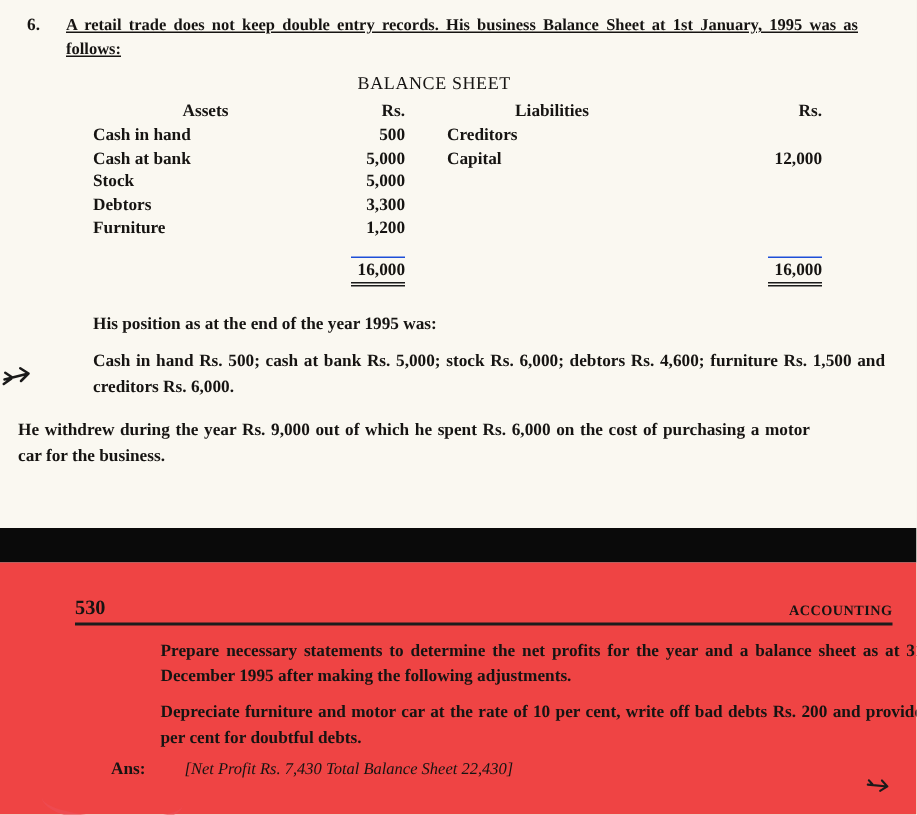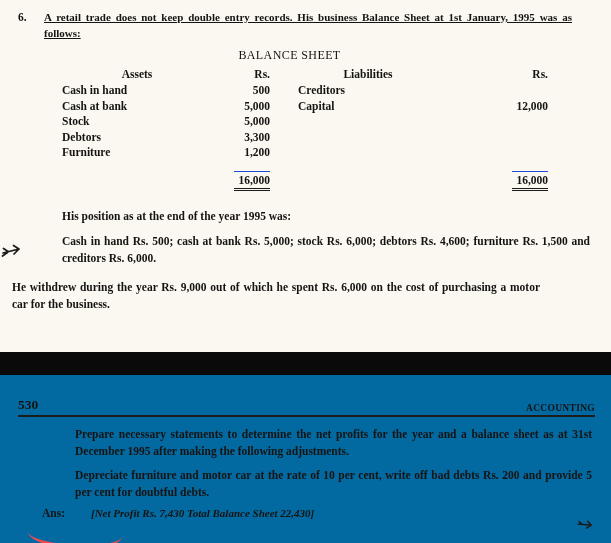--- a/index.html
+++ b/index.html
@@ -41,34 +41,34 @@
   .para { margin-left: 62px; width: 528px; font-weight: 700; font-size: 11.5px;
           line-height: 16.5px; text-align: justify; }
   .p-position { margin-top: 17px; }
   .p-details  { margin-top: 9px; }
   .p-withdraw { margin-top: 13px; margin-left: 12px; }
 
   
   .separator { height: 23px; background: #0a0a0a; width: 100%; }
 
   
-  .lower { background: #0369a1; flex: 1; position: relative; }
+  .lower { background: #ef4444; flex: 1; position: relative; padding-left: 32px; }
   .page-head { display: flex; justify-content: space-between; align-items: flex-end;
                margin: 22px 16px 0 18px; border-bottom: 2px solid #1c1c1c; padding-bottom: 2px; }
   .page-num { font-weight: 700; font-size: 13.5px; }
   .running-head { font-weight: 700; font-size: 9.5px; letter-spacing: .3px; }
 
   .f-para { margin-left: 75px; width: 517px; font-weight: 700; font-size: 11.5px;
             line-height: 16.5px; text-align: justify; }
   .f1 { margin-top: 9px; }
   .f2 { margin-top: 8px; }
 
   .ans-row { display: flex; margin-top: 7px; }
   .ans-label { margin-left: 42px; width: 33px; font-weight: 700; font-size: 11.5px; }
-  .ans-text { margin-left: 16px; font-weight: 700; font-style: italic; font-size: 11px; }
+  .ans-text { margin-left: 16px; font-weight: 400; font-style: italic; font-size: 11px; }
 
   
   .left-mark { position: absolute; left: 1px; top: 243px; }
   .br-mark { position: absolute; right: 16px; top: 517px; transform: rotate(14deg); }
   .red-arc { position: absolute; left: 28px; top: 519px; width: 94px; height: 30px;
              border-bottom: 4px solid #ee4a50; border-radius: 50%; transform: rotate(3deg); }
 </style>
 </head>
 <body>
 

